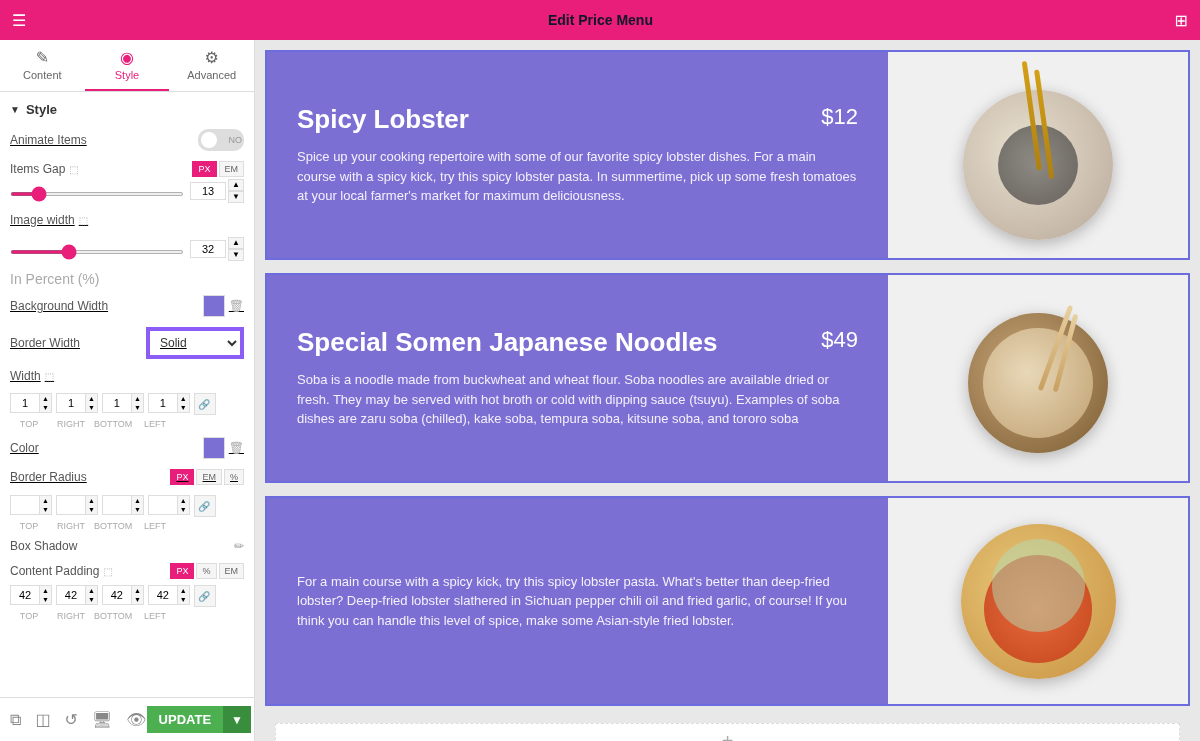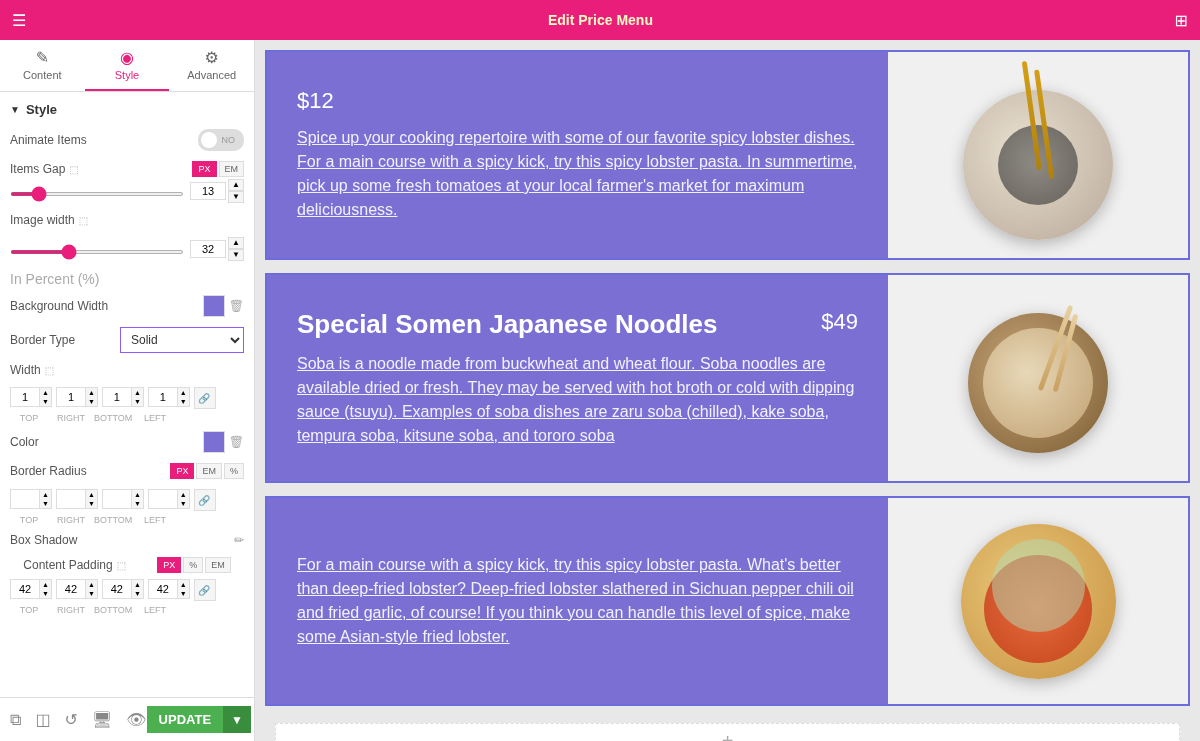--- a/index.html
+++ b/index.html
@@ -9,21 +9,21 @@
     .top-bar {
       height: 40px;
       background: #e91e7a;
       display: flex;
       align-items: center;
       justify-content: space-between;
       padding: 0 12px;
       flex-shrink: 0;
     }
     .top-bar-title {
-      color: #fef9c3;
+      color: #0f172a;
       font-size: 14px;
       font-weight: bold;
       flex: 1;
       text-align: center;
     }
     .hamburger-icon, .grid-icon {
       color: white;
       font-size: 16px;
       cursor: pointer;
     }
@@ -90,20 +90,21 @@
     .section-header .arrow {
       margin-right: 6px;
       font-size: 10px;
     }
 
     .control-row {
       display: flex;
       align-items: center;
       justify-content: space-between;
       margin-bottom: 10px;
+      text-decoration: underline;
     }
     .control-label {
       font-size: 12px;
       color: #555;
       display: flex;
       align-items: center;
       gap: 4px;
     }
     .control-label .info-icon {
       font-size: 10px;
@@ -127,21 +128,21 @@
       height: 16px;
       background: white;
       border-radius: 50%;
       position: absolute;
       left: 3px;
     }
     .toggle-label {
       font-size: 9px;
       color: #999;
       position: absolute;
-      right: 9px;
+      right: 2px;
     }
     .unit-btn {
       font-size: 9px;
       padding: 2px 5px;
       border: 1px solid #ddd;
       background: #f5f5f5;
       cursor: pointer;
       color: #666;
     }
     .unit-btn.active {
@@ -209,26 +210,26 @@
       cursor: pointer;
     }
     .swatch-delete {
       font-size: 12px;
       color: #aaa;
       cursor: pointer;
     }
 
     
     .select-field {
-      border: 1px solid #8b5cf6;
+      border: 4px solid #8b5cf6;
       padding: 4px 6px;
       font-size: 12px;
       color: #333;
       background: white;
-      width: 124px;
+      width: 98px;
       cursor: pointer;
     }
 
     
     .border-inputs {
       display: flex;
       gap: 4px;
       margin-bottom: 4px;
     }
     .border-input-group {
@@ -300,21 +301,21 @@
     .edit-icon {
       font-size: 12px;
       color: #999;
       cursor: pointer;
     }
 
     
     .content-padding-label-row {
       display: flex;
       align-items: center;
-      justify-content: center;
+      justify-content: space-between;
       margin-bottom: 6px;
     }
 
     
     .bottom-toolbar {
       height: 44px;
       background: #fff;
       border-top: 1px solid #ddd;
       display: flex;
       align-items: center;
@@ -390,24 +391,23 @@
       font-size: 26px;
       font-weight: bold;
       color: white;
     }
     .menu-item-price {
       font-size: 22px;
       color: white;
       font-weight: normal;
     }
     .menu-item-description {
-      font-size: 16px;
+      font-size: 13px;
       color: rgba(255,255,255,0.9);
       line-height: 1.5;
-      text-decoration: underline;
     }
     .menu-item-image {
       width: 300px;
       background: #f0f0f0;
       display: flex;
       align-items: center;
       justify-content: center;
       overflow: hidden;
       flex-shrink: 0;
     }
@@ -526,21 +526,21 @@
 
       <div class="control-row">
         <span class="control-label">Background Width</span>
         <div class="color-swatch">
           <div class="swatch-box" style="background:#7b6fd4;"></div>
           <span class="swatch-delete">🗑</span>
         </div>
       </div>
 
       <div class="control-row">
-        <span class="control-label">Border Type</span>
+        <span class="control-label">Border Width</span>
         <select class="select-field">
           <option>Solid</option>
           <option>None</option>
           <option>Dashed</option>
           <option>Dotted</option>
           <option>Double</option>
         </select>
       </div>
 
       <div class="control-row">
@@ -736,20 +736,21 @@
     </div>
 
   </div>
 
   <div class="right-content">
     <div class="menu-items-container">
 
       <div class="menu-item-card">
         <div class="menu-item-content">
           <div class="menu-item-header">
+            <span class="menu-item-name">Spicy Lobster</span>
             <span class="menu-item-price">$12</span>
           </div>
           <p class="menu-item-description">Spice up your cooking repertoire with some of our favorite spicy lobster dishes. For a main course with a spicy kick, try this spicy lobster pasta. In summertime, pick up some fresh tomatoes at your local farmer's market for maximum deliciousness.</p>
         </div>
         <div class="menu-item-image">
           <div style="position:relative; display:flex; align-items:center; justify-content:center; padding-top:20px;">
             <div style="position:absolute; top:-10px; left:50%; transform:translateX(-50%) rotate(-8deg); display:flex; gap:6px; z-index:2;">
               <div style="width:5px;height:110px;background:linear-gradient(to bottom,#d4a017,#b08010);border-radius:3px;"></div>
               <div style="width:5px;height:110px;background:linear-gradient(to bottom,#d4a017,#b08010);border-radius:3px;margin-top:10px;"></div>
             </div>

